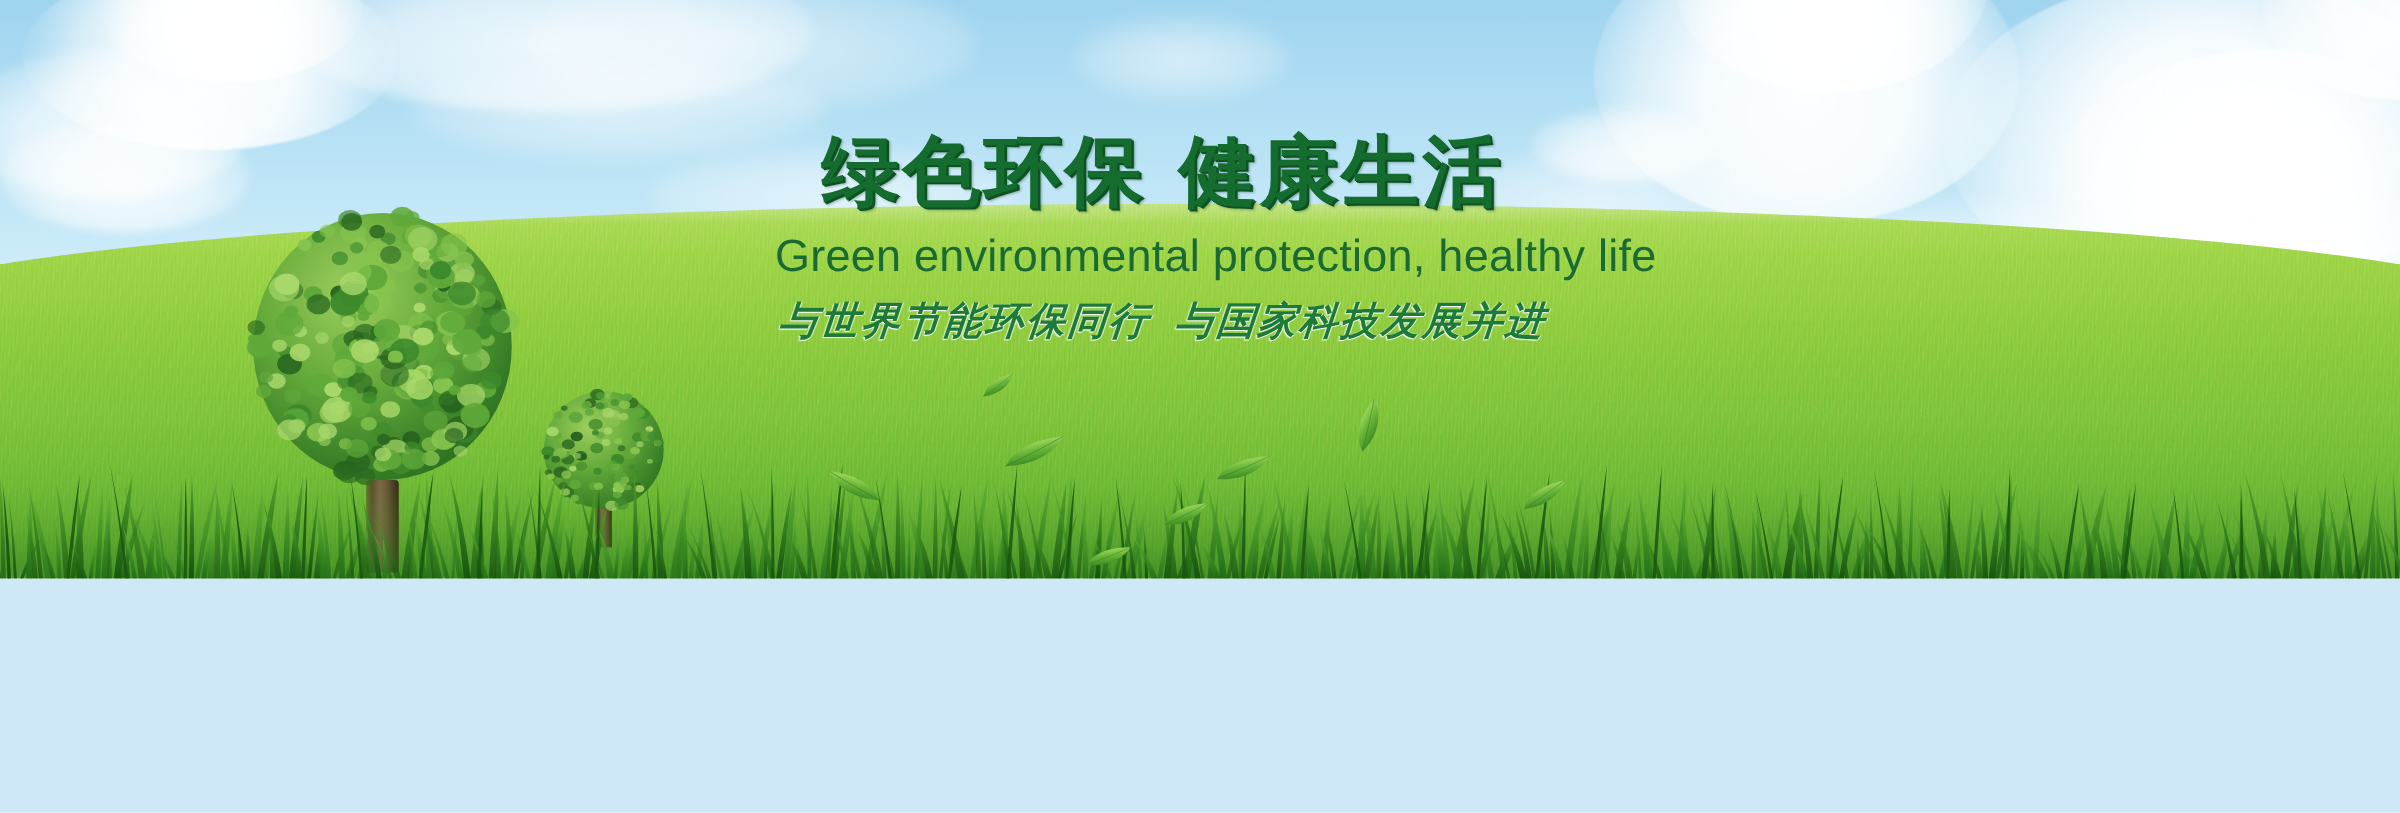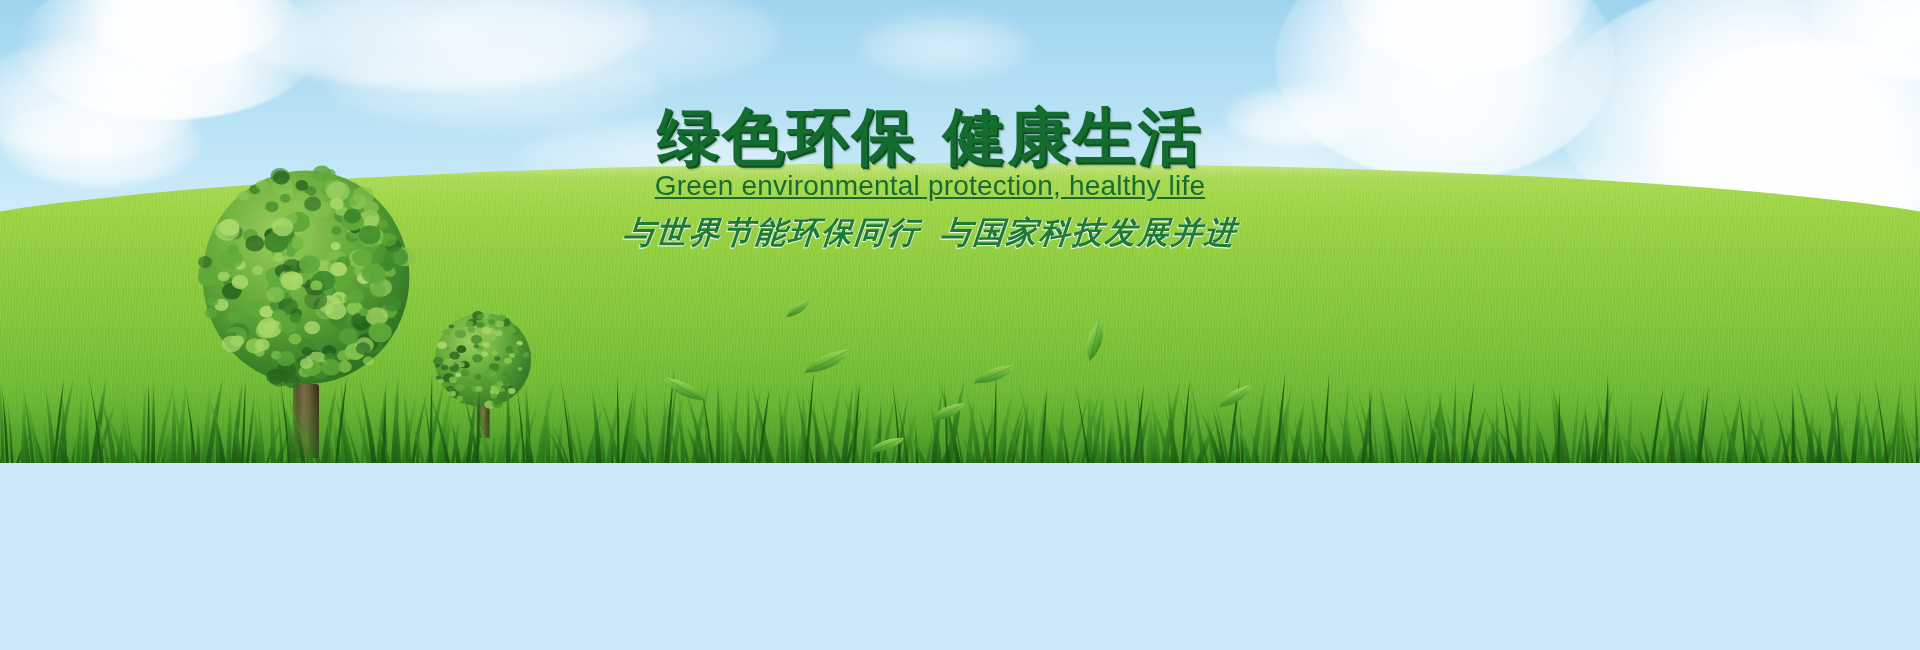--- a/index.html
+++ b/index.html
@@ -181,27 +181,27 @@
     line-height:1.06;
     white-space:nowrap;
     text-shadow:
        1px 1px 0 #0d5322,
        2px 2px 0 #0d5322,
        3px 3px 2px rgba(10,60,24,0.35);
   }
   .headline .gap { display:inline-block; width:26px; }
 
   .subhead {
+    margin-top:14px;
     font-family:"Liberation Sans","DejaVu Sans",sans-serif;
-    font-size:28px;
+    font-size:36px;
     font-weight:400;
     color:#1a6b33;
     letter-spacing:0.2px;
     white-space:nowrap;
-    text-decoration:underline;
   }
 
   .tagline {
     margin-top:10px;
     font-family:"DejaVu Serif","Liberation Serif",serif;
     font-size:31px;
     font-weight:bold;
     font-style:italic;
     color:#1d7a38;
     letter-spacing:2px;

